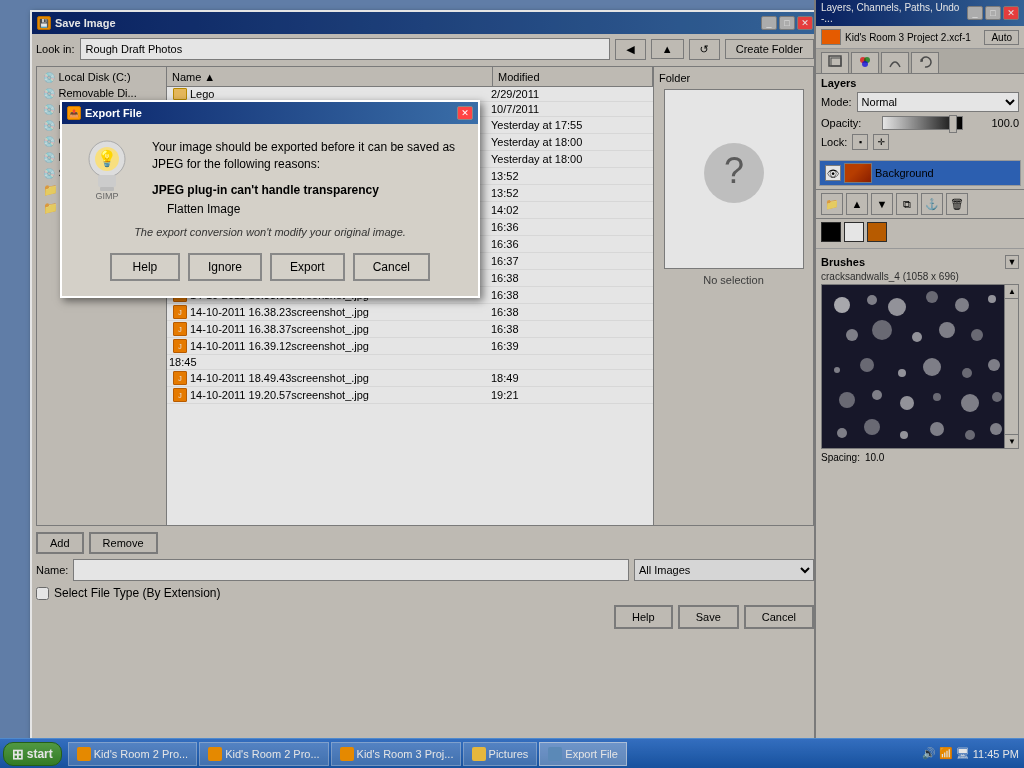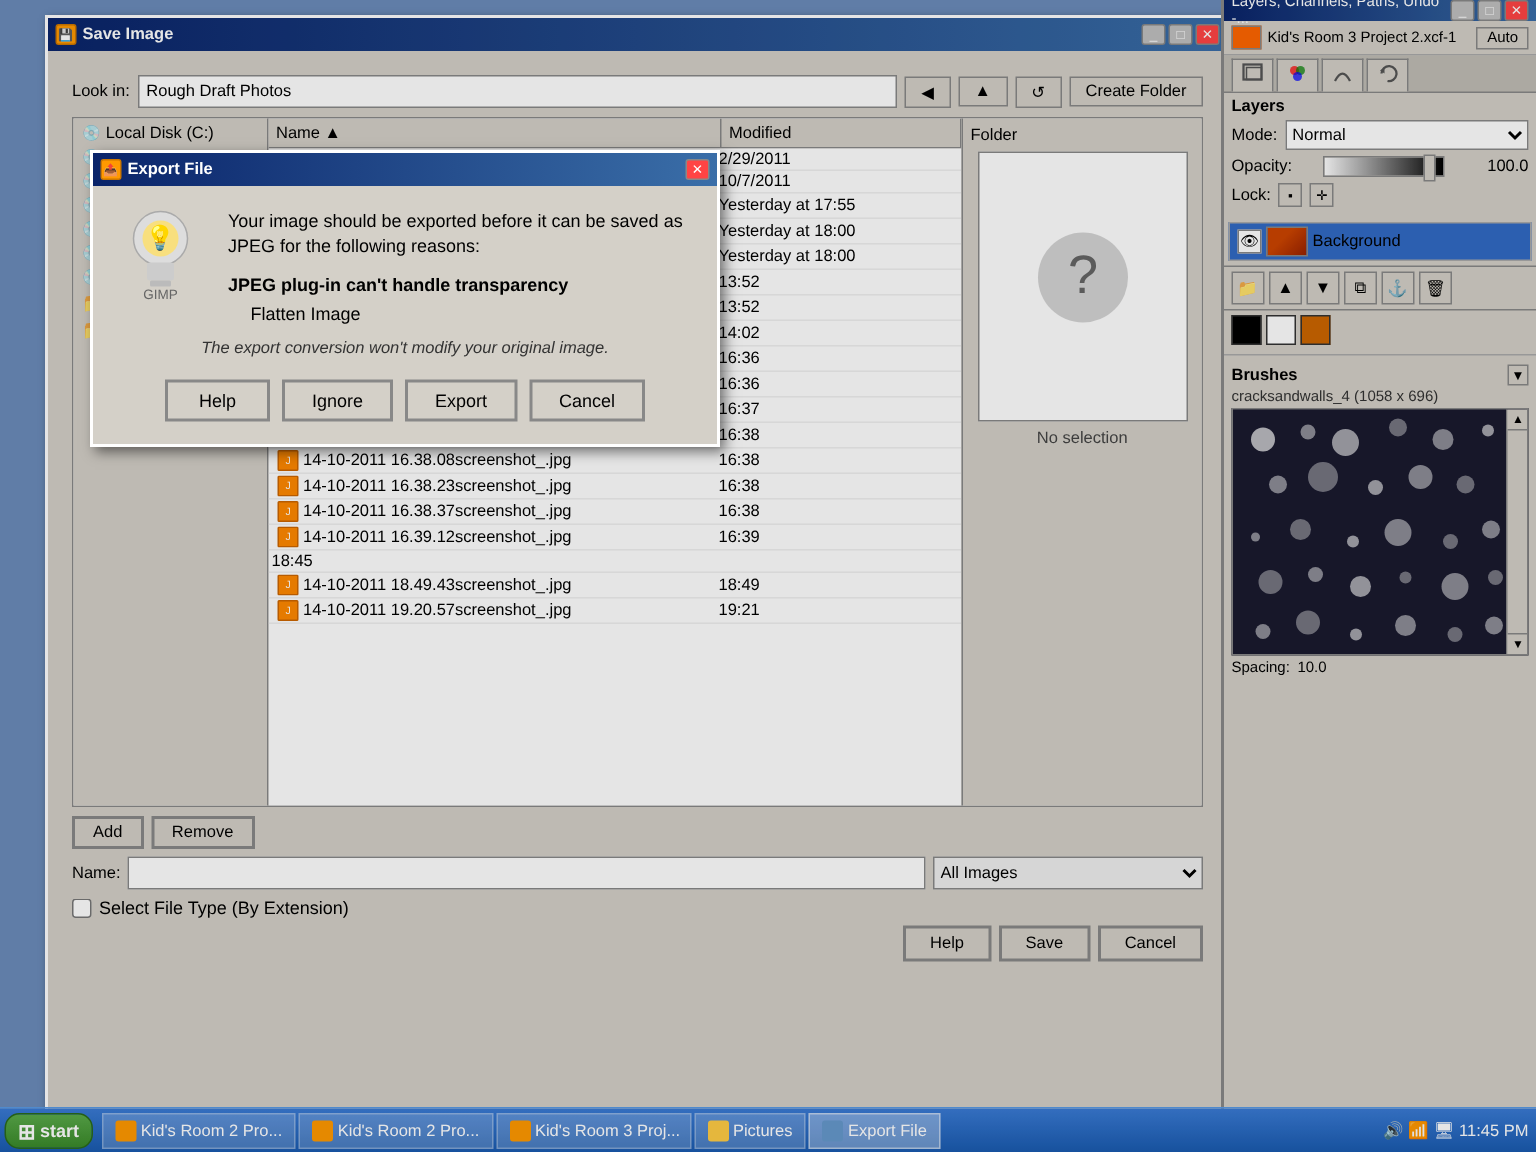--- a/index.html
+++ b/index.html
@@ -12,21 +12,21 @@
     .save-image-window { position: absolute; top: 10px; left: 30px; width: 790px; height: 740px; background: #d4d0c8; border: 2px solid #ffffff; box-shadow: 2px 2px 5px rgba(0,0,0,0.5); }
     .window-titlebar { background: linear-gradient(to right, #0a246a, #3a6ea8); color: white; padding: 3px 5px; display: flex; align-items: center; justify-content: space-between; height: 22px; }
     .window-titlebar-left { display: flex; align-items: center; gap: 4px; }
     .titlebar-icon { width: 14px; height: 14px; background: #ff9900; border: 1px solid #cc7700; border-radius: 2px; display: flex; align-items: center; justify-content: center; font-size: 8px; }
     .titlebar-title { font-size: 11px; font-weight: bold; color: white; }
     .window-controls { display: flex; gap: 2px; }
     .win-btn { width: 16px; height: 14px; background: #c0c0c0; border: 1px solid #888; display: flex; align-items: center; justify-content: center; font-size: 9px; cursor: pointer; border-radius: 2px; }
     .win-btn.close { background: #ff4444; color: white; }
 
     
-    .save-content { padding: 16px; background: #d4d0c8; height: calc(100% - 22px); }
+    .save-content { padding: 4px; background: #d4d0c8; height: calc(100% - 22px); }
     .address-bar-row { display: flex; align-items: center; gap: 5px; margin-bottom: 6px; }
     .address-label { font-size: 11px; white-space: nowrap; }
     .address-combo { flex: 1; height: 22px; border: 1px solid #888; background: white; padding: 2px 5px; font-size: 11px; }
     .toolbar-btn { padding: 3px 10px; background: #d4d0c8; border: 1px solid #888; font-size: 11px; cursor: pointer; }
 
     
     .file-browser { display: flex; height: 460px; border: 1px solid #888; background: white; margin-bottom: 6px; }
     .file-sidebar { width: 130px; background: #d4d0c8; border-right: 1px solid #888; overflow-y: auto; padding: 2px; }
     .sidebar-item { padding: 2px 4px; font-size: 11px; display: flex; align-items: center; gap: 3px; cursor: pointer; white-space: nowrap; overflow: hidden; }
     .folder-icon { font-size: 12px; }
@@ -73,21 +73,21 @@
     .export-text { flex: 1; }
     .export-main-text { font-size: 12px; line-height: 1.4; margin-bottom: 10px; }
     .export-bold { font-weight: bold; font-size: 12px; margin-bottom: 5px; }
     .export-sub { margin-left: 15px; font-size: 12px; }
     .export-note { font-style: italic; font-size: 11px; color: #333; margin-top: 10px; text-align: center; }
     .export-buttons { display: flex; justify-content: center; gap: 8px; margin-top: 15px; }
     .export-btn { padding: 5px 18px; background: #d4d0c8; border: 2px solid #888; font-size: 12px; cursor: pointer; min-width: 70px; }
 
     
     .layers-panel { position: absolute; top: 0; right: 0; width: 210px; height: 768px; background: #d4d0c8; border-left: 2px solid #888; }
-    .layers-titlebar { background: linear-gradient(to right, #0a246a, #3a6ea8); color: white; padding: 3px 5px; display: flex; align-items: center; justify-content: space-between; height: 14px; }
+    .layers-titlebar { background: linear-gradient(to right, #0a246a, #3a6ea8); color: white; padding: 3px 5px; display: flex; align-items: center; justify-content: space-between; height: 26px; }
     .layers-title-text { font-size: 10px; color: white; }
     .layers-win-controls { display: flex; gap: 2px; }
 
     
     .gimp-tabs { display: flex; background: #c0bdb5; border-bottom: 1px solid #888; height: 25px; align-items: flex-end; padding-left: 5px; gap: 2px; }
     .gimp-tab { padding: 2px 6px; font-size: 10px; background: #d4d0c8; border: 1px solid #888; border-bottom: none; cursor: pointer; }
     .gimp-tab.active { background: #d4d0c8; }
 
     
     .layers-file-row { display: flex; align-items: center; padding: 3px 5px; background: #d4d0c8; border-bottom: 1px solid #aaa; }

